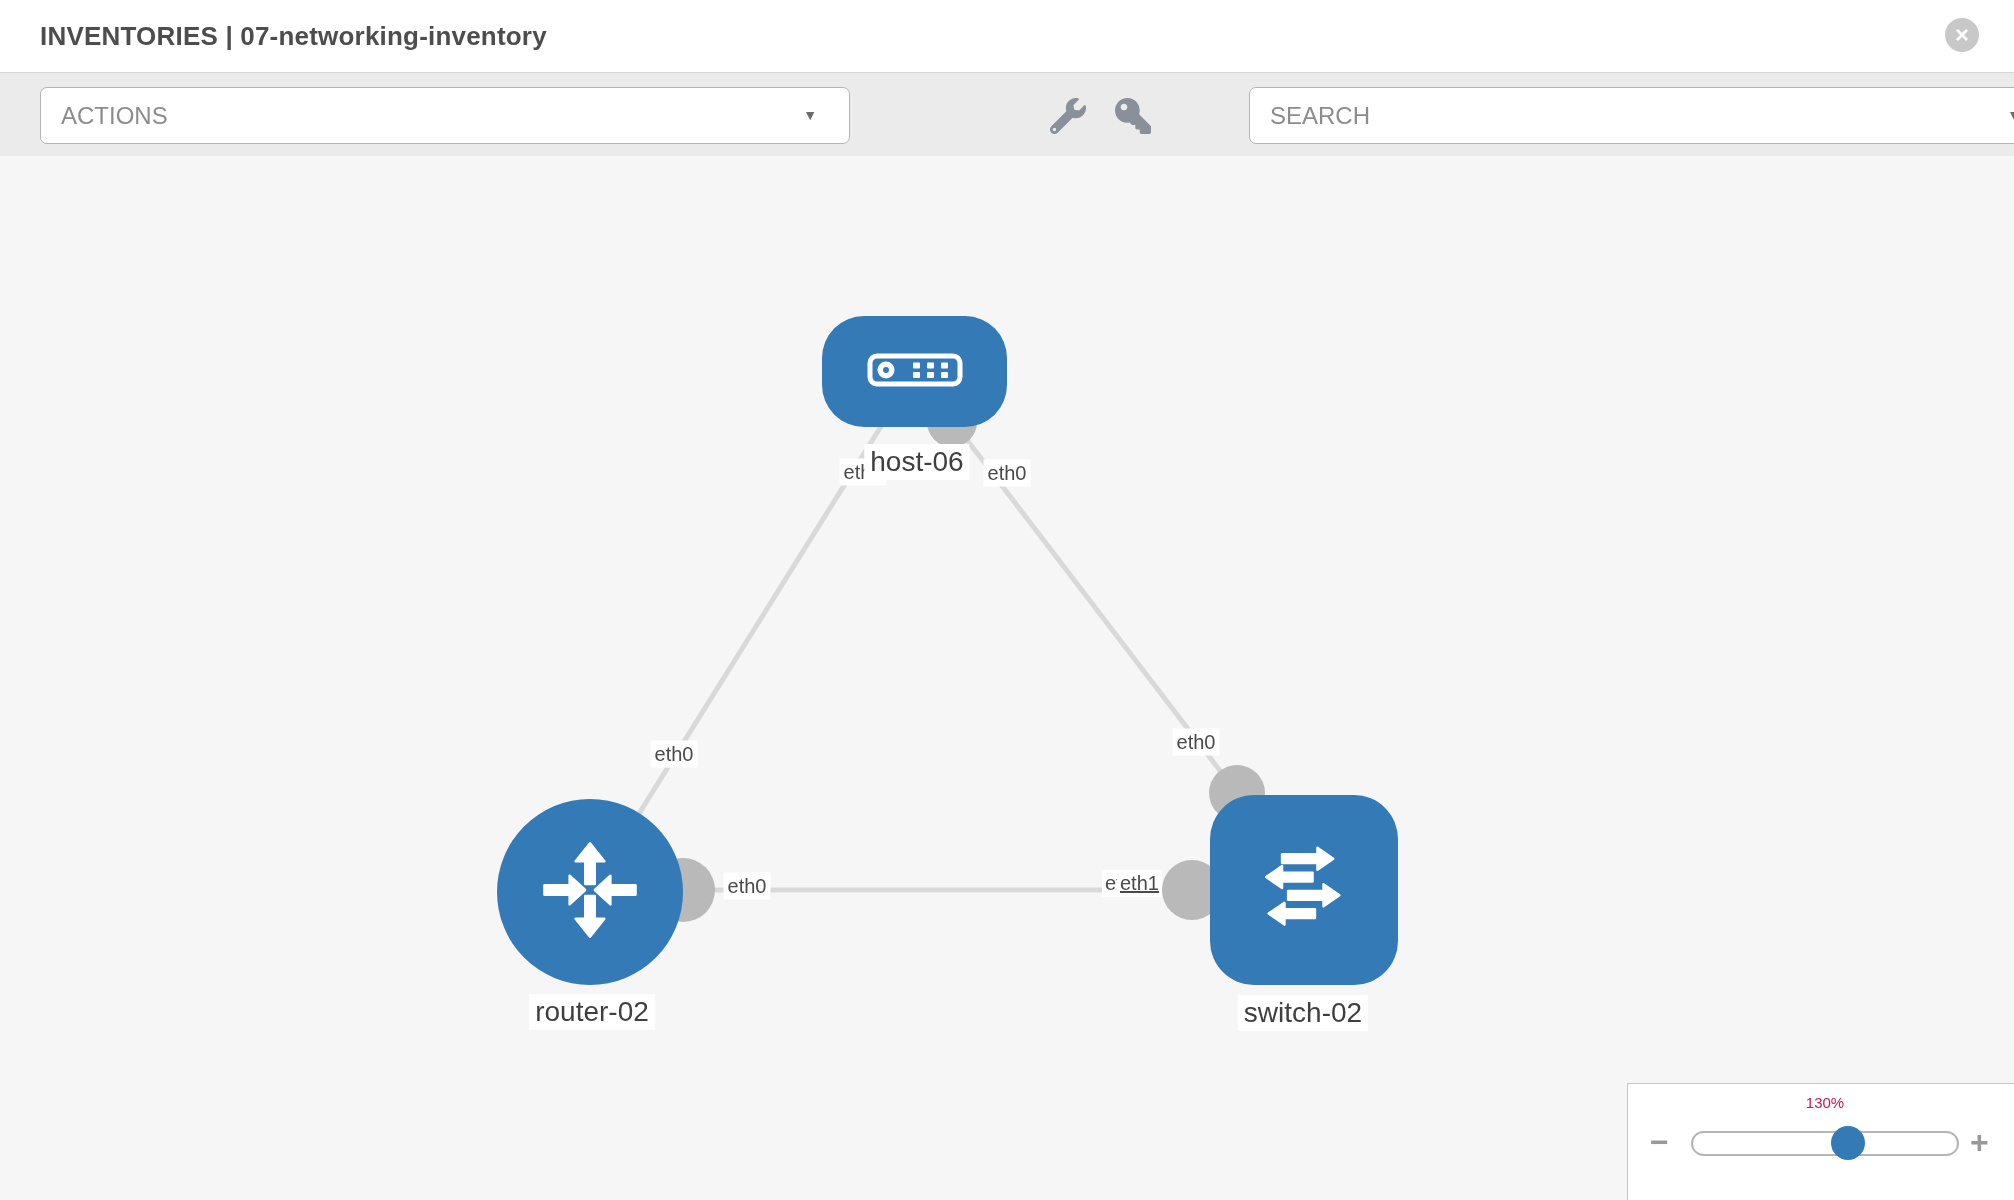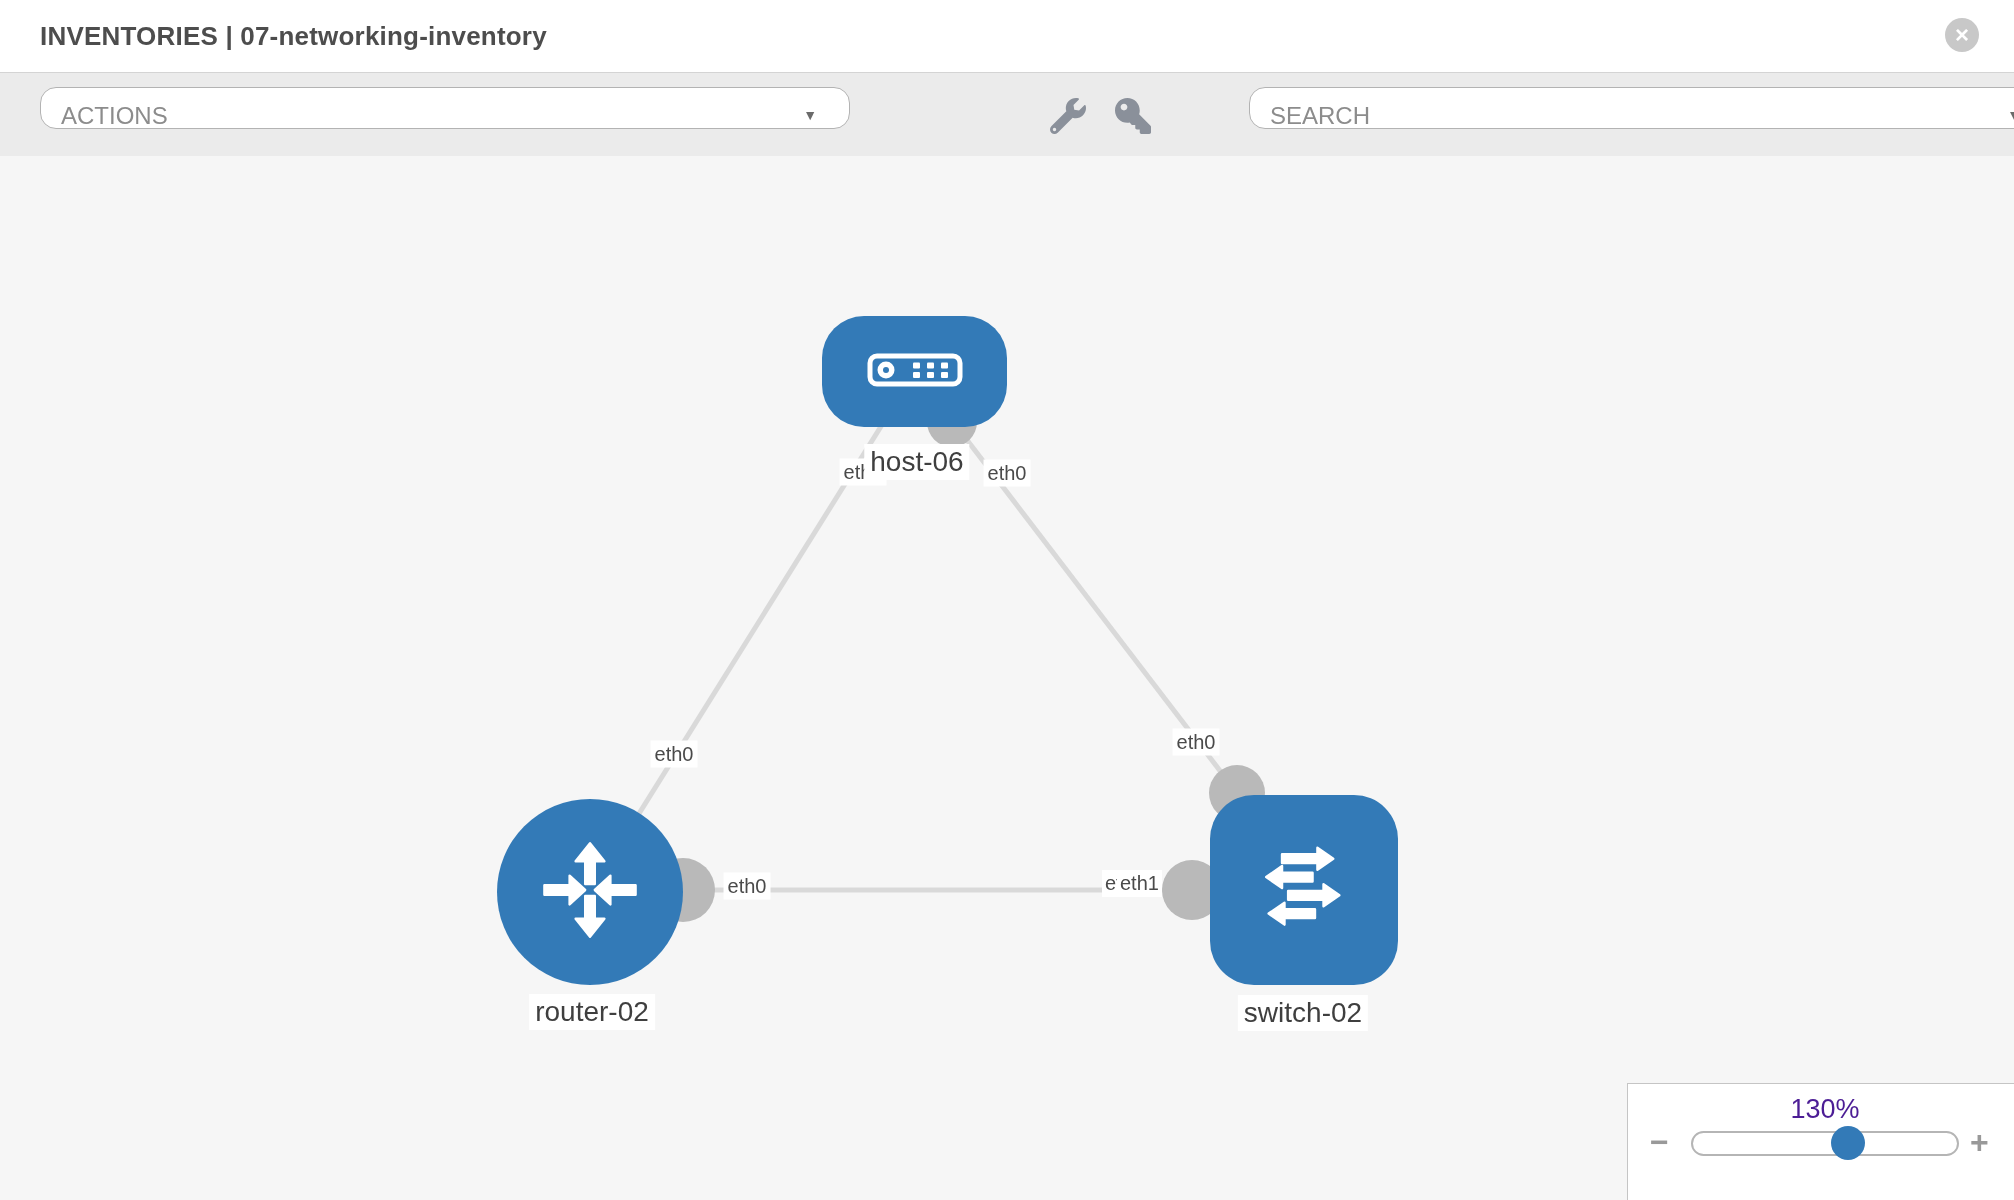--- a/index.html
+++ b/index.html
@@ -11,22 +11,22 @@
           border-bottom:1px solid #d4d4d4;}
   .page-title{position:absolute;left:40px;top:0;line-height:72px;margin:0;
               font-size:26px;font-weight:700;color:#4d4d4d;letter-spacing:.2px;}
   .close-btn{position:absolute;right:35px;top:18px;width:34px;height:34px;border-radius:50%;
              background:#c8c8c8;color:#fff;text-align:center;line-height:33px;
              font-size:24px;font-weight:700;cursor:pointer;}
 
   
   .toolbar{position:absolute;left:0;top:73px;width:2014px;height:83px;background:#ebebeb;
            border-bottom:2px solid #c8c8c8;}
-  .select{position:absolute;top:14px;height:42px;background:#fff;border:1px solid #b3b3b3;
-          border-radius:16px;box-sizing:border-box;}
+  .select{position:absolute;top:14px;height:57px;background:#fff;border:1px solid #b3b3b3;
+          border-radius:7px;box-sizing:border-box;}
   .select .ph{position:absolute;left:20px;top:0;line-height:55px;font-size:24px;color:#8c8c8c;}
   .select .caret{position:absolute;right:32px;top:0;line-height:55px;font-size:14px;color:#6b6b6b;}
   .select.actions{left:40px;width:810px;}
   .select.search{left:1249px;width:805px;}
   .tool-icon{position:absolute;top:25px;width:36px;height:36px;}
   .tool-icon svg{width:36px;height:36px;fill:#8a909a;}
   .tool-icon.wrench{left:1050px;}
   .tool-icon.key{left:1115px;}
 
   
@@ -50,27 +50,27 @@
   .nl-host{left:917px;top:306px;}
   .nl-router{left:592px;top:856px;}
   .nl-switch{left:1303px;top:857px;}
 
   
   .overlap-labels{position:absolute;left:1102px;top:728px;transform:translateY(-50%);
                   z-index:3;height:28px;width:72px;}
   .overlap-labels .back,.overlap-labels .front{position:absolute;top:0;background:#fff;
                   color:#4a4a4a;font-size:20px;padding:2px 3px;white-space:nowrap;}
   .overlap-labels .back{left:0;}
-  .overlap-labels .front{left:15px;}
+  .overlap-labels .front{left:15px;text-decoration:underline;}
 
   
   .zoom-panel{position:absolute;left:1627px;top:927px;width:386px;height:117px;background:#fff;
               border:1px solid #c5c5c5;border-right:none;border-bottom:none;z-index:5;}
   .zoom-value{position:absolute;left:63px;top:10px;width:268px;text-align:center;
-              font-size:27px;color:#4c1d95;}
+              font-size:15px;color:#be185d;}
   .zoom-btn{position:absolute;font-weight:700;color:#999;font-size:32px;line-height:32px;
             cursor:pointer;}
   .zoom-btn.minus{left:22px;top:42px;}
   .zoom-btn.plus{left:342px;top:42px;}
   .slider-track{position:absolute;left:63px;top:47px;width:268px;height:25px;background:#fff;
                 border:2px solid #b5b5b5;border-radius:14px;box-sizing:border-box;}
   .slider-knob{position:absolute;left:138px;top:-7px;width:34px;height:34px;border-radius:50%;
                background:#337ab7;}
 </style>
 </head>

